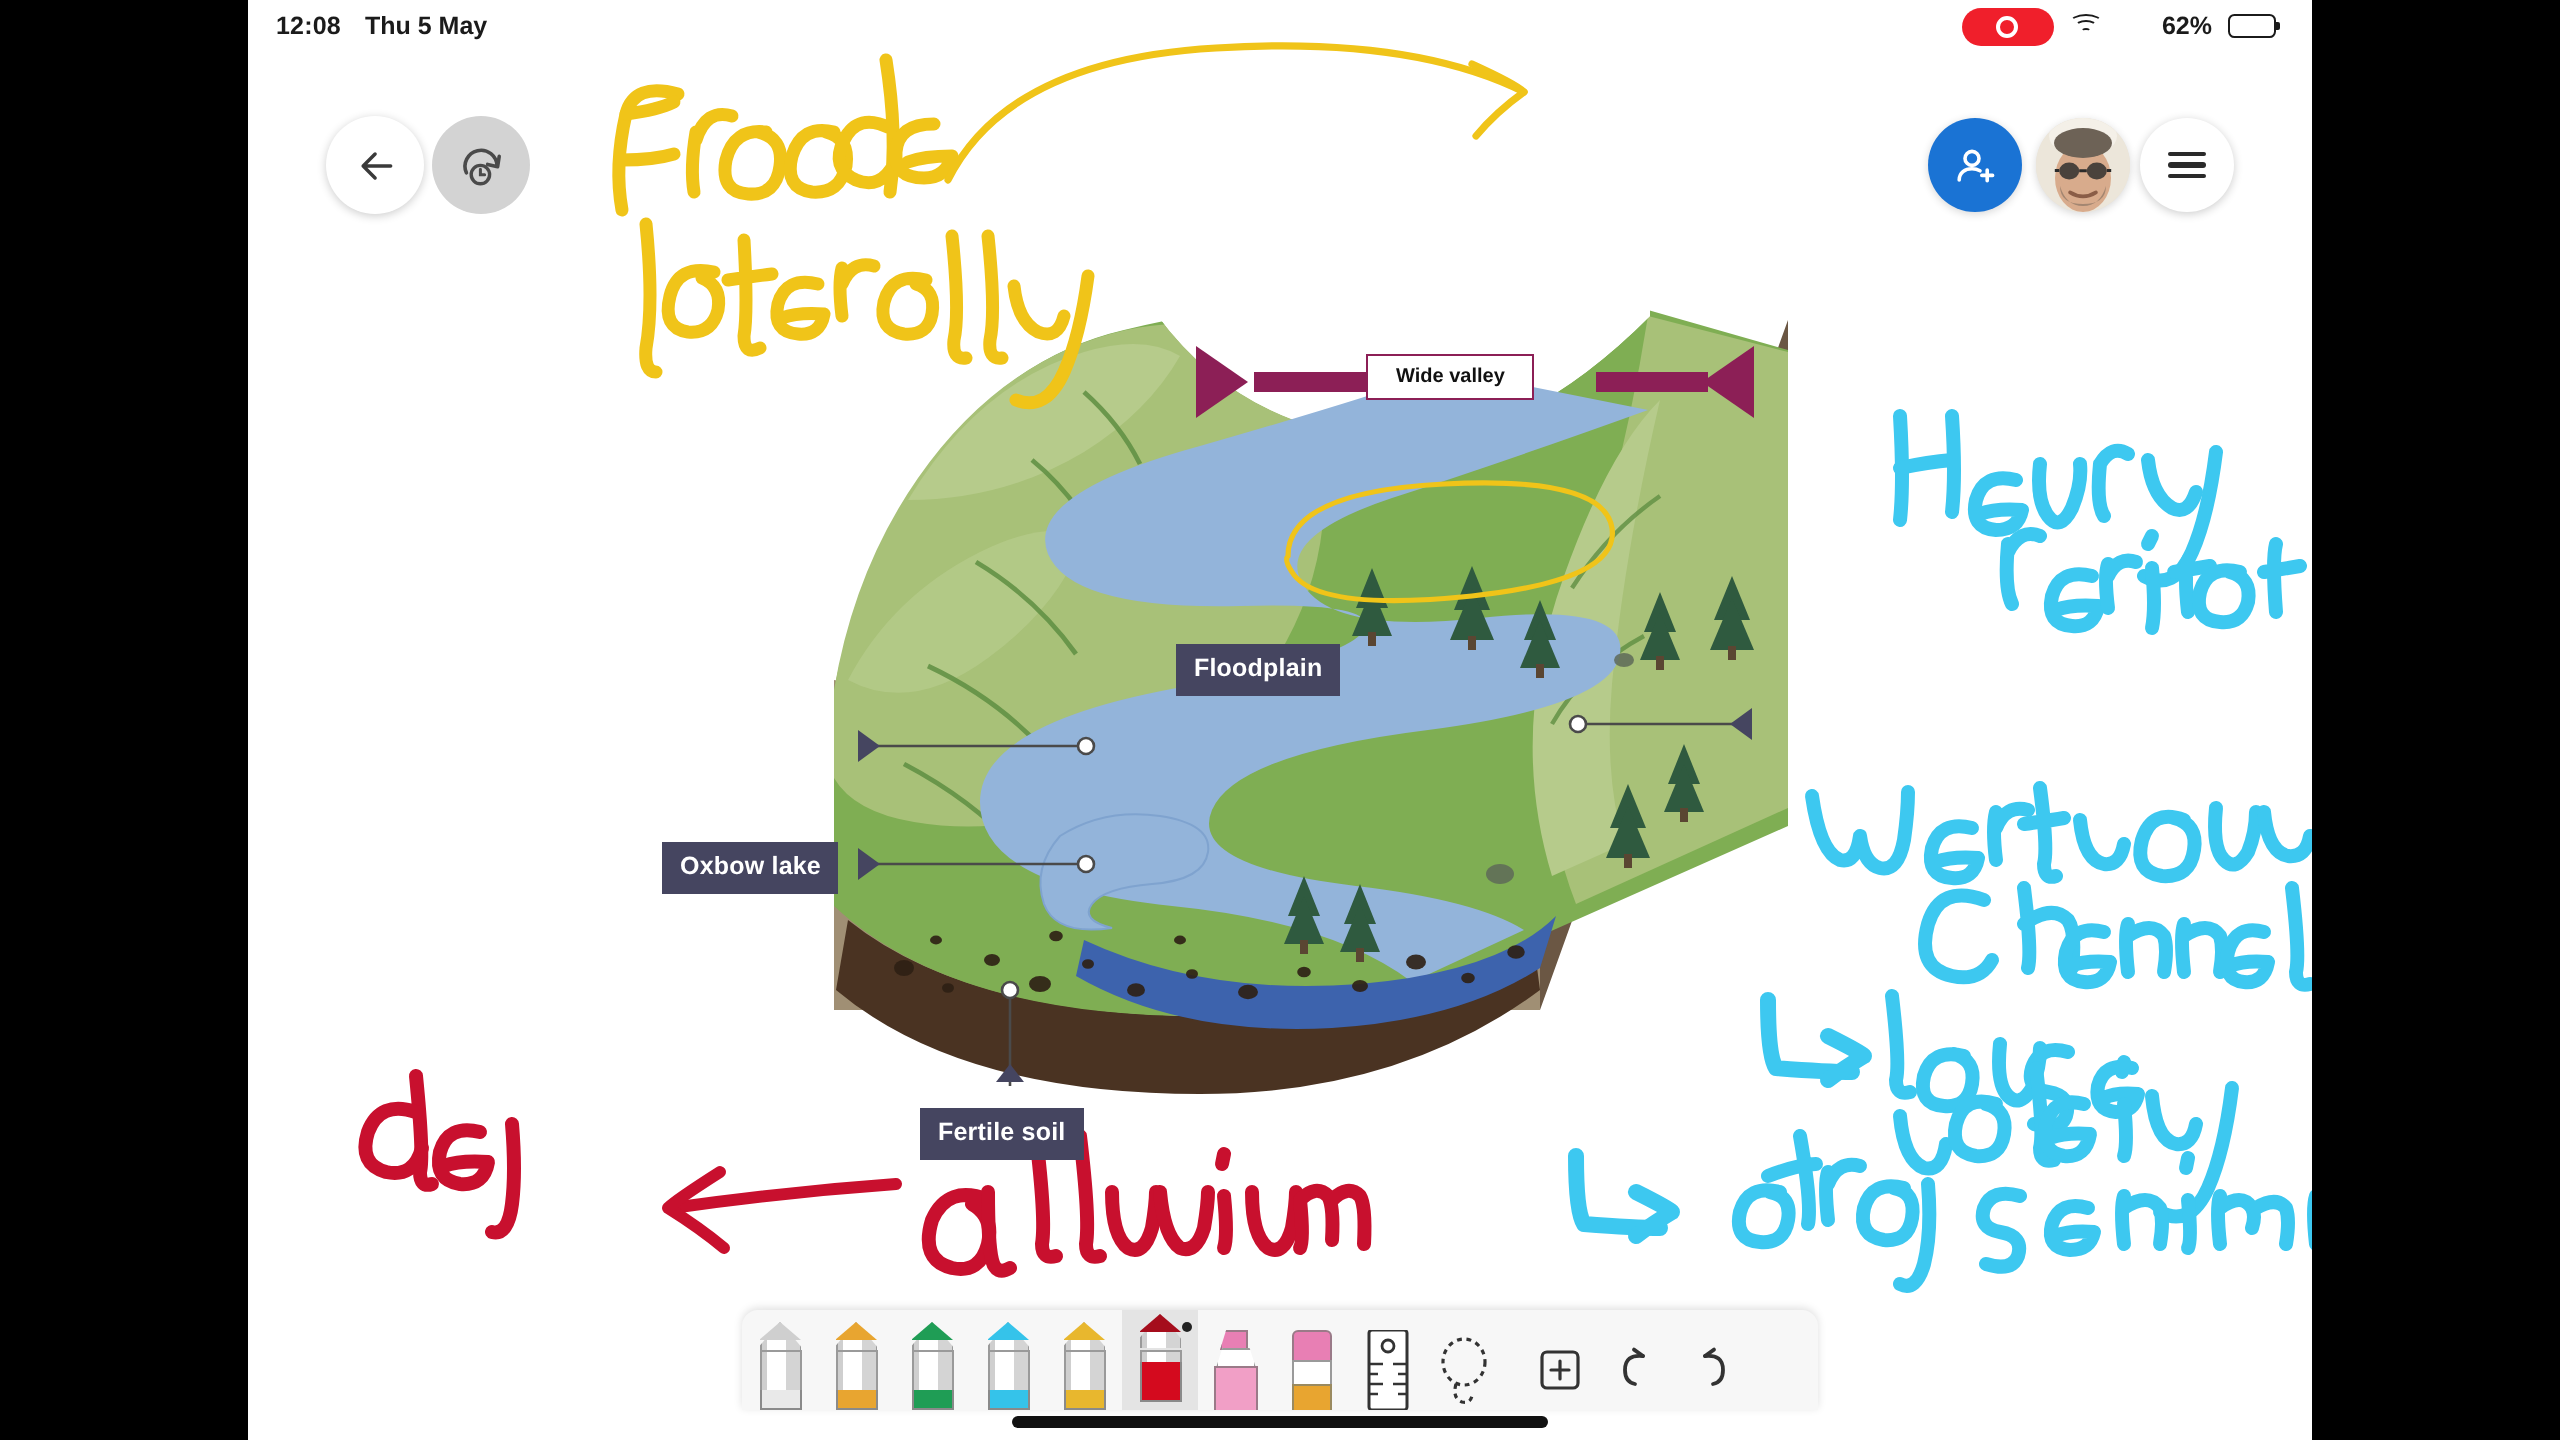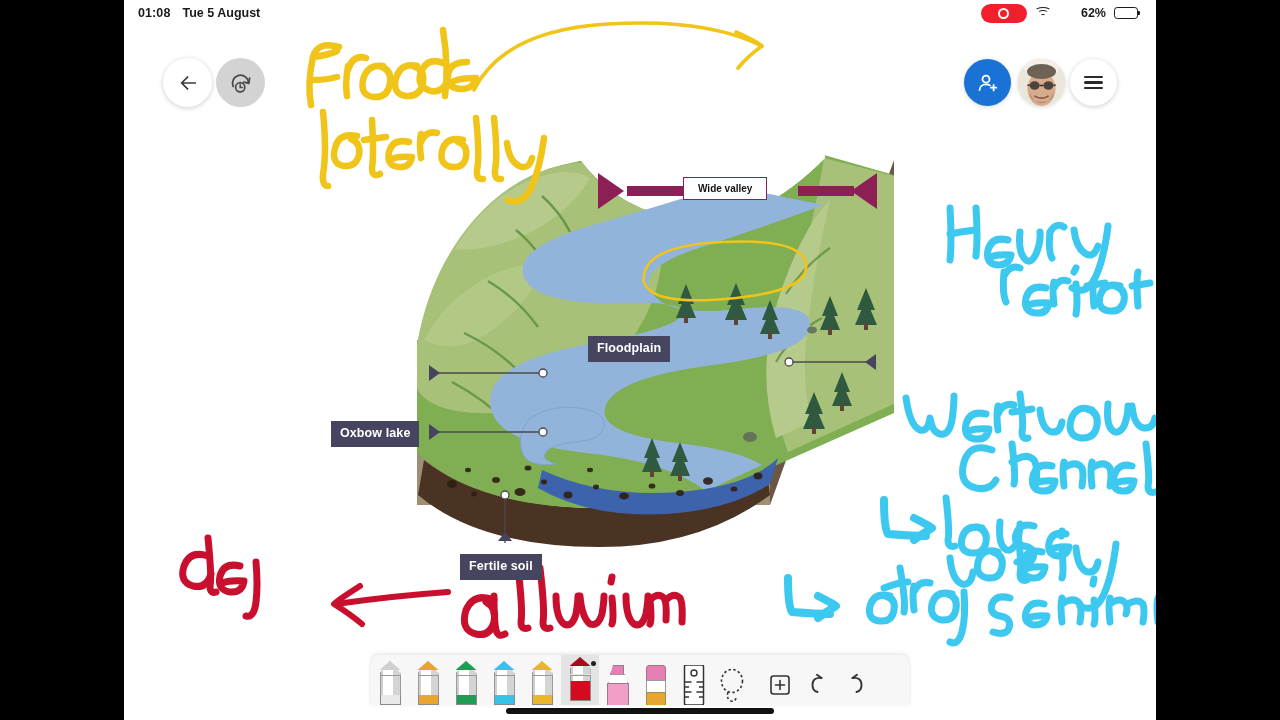--- a/index.html
+++ b/index.html
@@ -145,22 +145,22 @@
 </head>
 <body>
 
 <div class="letterbox" id="lb-left"></div>
 <div class="letterbox" id="lb-right"></div>
 
 <div id="screen">
 
   <div id="statusbar">
     <div id="sb-left">
-      <span id="sb-time">01:08</span>
-      <span id="sb-date">Tue 5 August</span>
+      <span id="sb-time">12:08</span>
+      <span id="sb-date">Thu 5 May</span>
     </div>
     <div id="sb-right">
       <span class="rec-pill">
         <span class="rec-dot"></span>
       </span>
       <span class="wifi">
           <i></i>
           <i></i>
           <i></i>
         </span>
@@ -471,21 +471,21 @@
         <path d="M432,596 q0,22 8,28 q8,4 12,-10 q2,-12 2,-18"></path>
         <path d="M456,596 q2,22 10,28 q8,3 12,-10 q2,-12 2,-18"></path>
         <path d="M488,598 q2,20 0,26 M487,582 l1,-5"></path>
         <path d="M502,596 q0,22 8,28 q8,4 12,-10 q2,-12 2,-18"></path>
         <path d="M526,600 q2,20 0,24 M526,600 q8,-8 14,-2 q3,5 2,22 M542,600 q8,-8 14,-2 q3,5 2,24"></path>
       </g>
     </svg>
 
     <div class="lbl-wide" id="lbl-wide-valley" style="left:559px; top:177px;">Wide valley</div>
 
-    <div class="lbl" id="lbl-floodplain" style="left:464px; top:336px;">Floodplain</div>
+    <div class="lbl" id="lbl-floodplain" style="left:464px; top:322px;">Floodplain</div>
 
 
     <div class="lbl" id="lbl-oxbow" style="left:207px; top:421px;">Oxbow lake</div>
 
 
     <div class="lbl" id="lbl-fertile" style="left:336px; top:554px;">Fertile soil</div>
   </div>
 
   <div id="toolbar">
 

